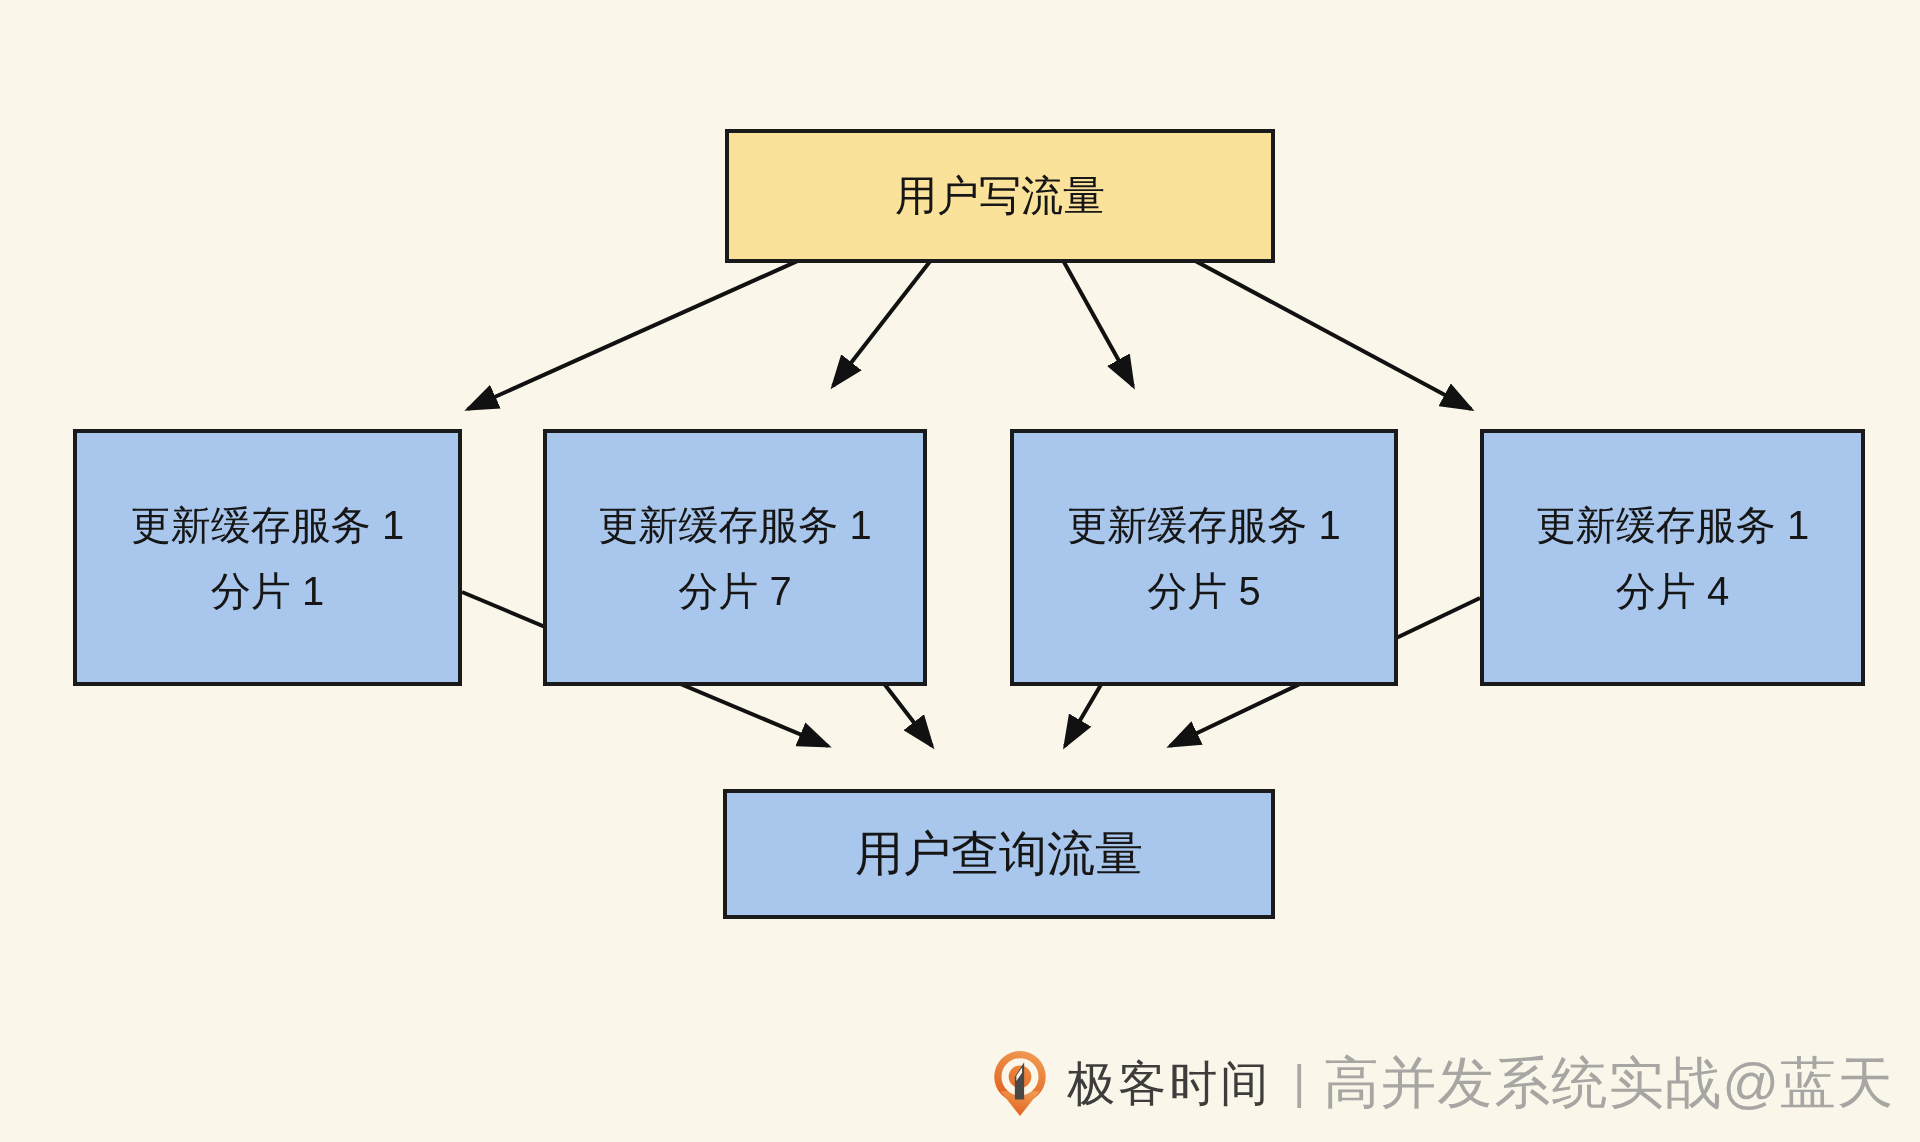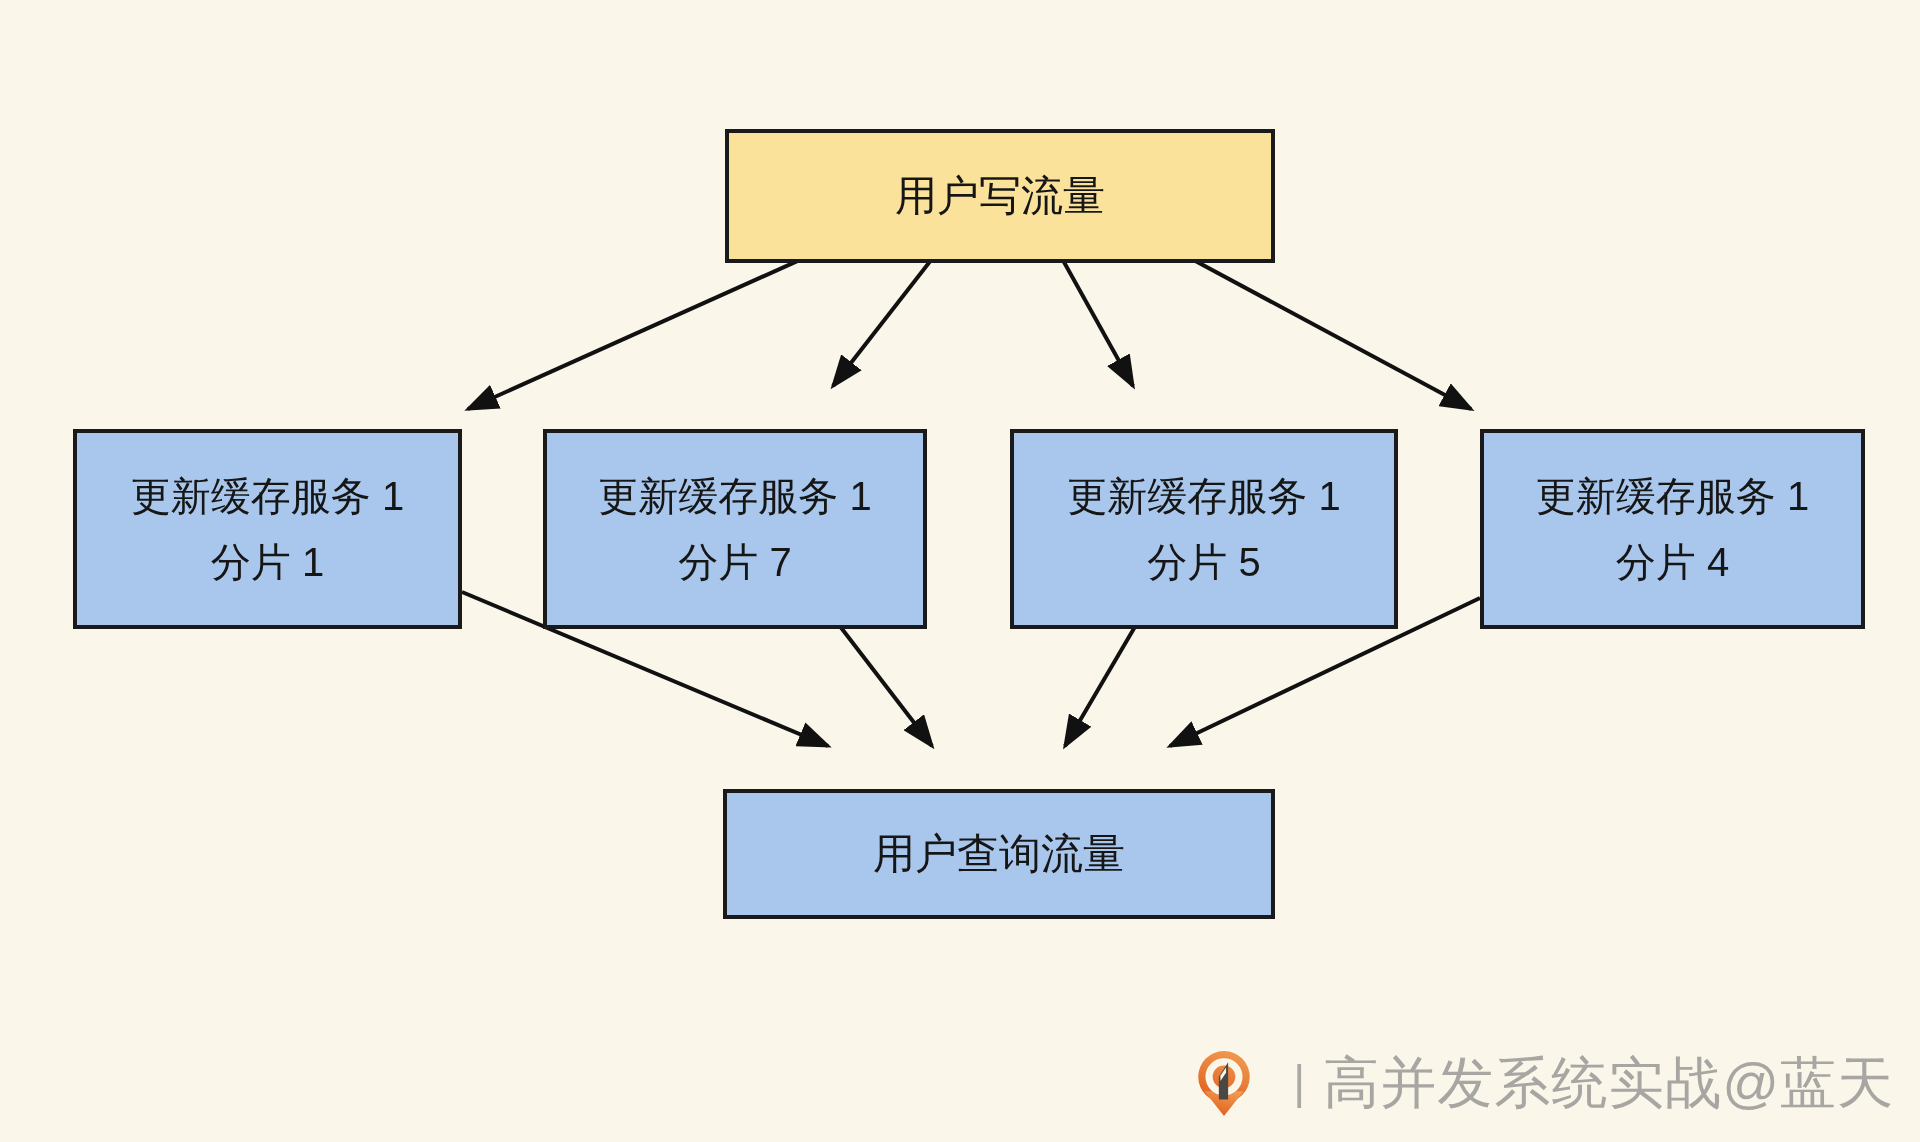--- a/index.html
+++ b/index.html
@@ -39,23 +39,23 @@
     align-items: center;
     justify-content: center;
     text-align: center;
     color: var(--node-text);
     margin-top: 36px;
   }
   .node-yellow { background: var(--node-yellow); }
   .node-blue  { background: var(--node-blue); }
 
   .node-top    { left: 725px;  top: 93px;  width: 550px; height: 134px; font-size: 42px; }
-  .node-bottom { left: 723px;  top: 753px; width: 552px; height: 130px; font-size: 42px; font-family: Liberation Mono, monospace; }
+  .node-bottom { left: 723px;  top: 753px; width: 552px; height: 130px; font-size: 48px; font-family: Liberation Mono, monospace; }
 
-  .node-shard  { top: 393px; height: 200px; font-size: 40px; line-height: 66px; }
+  .node-shard  { top: 393px; height: 257px; font-size: 40px; line-height: 66px; }
   .node-shard-1 { left: 73px;   width: 389px; }
   .node-shard-2 { left: 543px;  width: 384px; }
   .node-shard-3 { left: 1010px; width: 388px; }
   .node-shard-4 { left: 1480px; width: 385px; }
 
   .watermark {
     position: absolute;
     top: 1040px;
     right: 26px;
     height: 88px;
@@ -135,17 +135,18 @@
           <stop offset="0" stop-color="#F09A52"></stop>
           <stop offset="1" stop-color="#E0601C"></stop>
         </linearGradient>
       </defs>
       <circle cx="26" cy="26" r="25" fill="url(#lg)"></circle>
       <path d="M7,40 L45,40 L26,64 Z" fill="url(#lg)"></path>
       <circle cx="26" cy="26" r="14.5" fill="none" stroke="#FAF7EA" stroke-width="7"></circle>
       <path d="M21,48 L21,26 L30,12 L30,48 Z" fill="#4A4744"></path>
       <path d="M22.5,30 L22.5,25 L28,17 L28,22 Z" fill="#FAF7EA"></path>
     </svg>
+    <span class="brand-label">极客时间</span>
     <span class="separator">|</span>
     <span class="credit-label">高并发系统实战@蓝天</span>
   </div>
 
 </div>
 
 </body></html>

